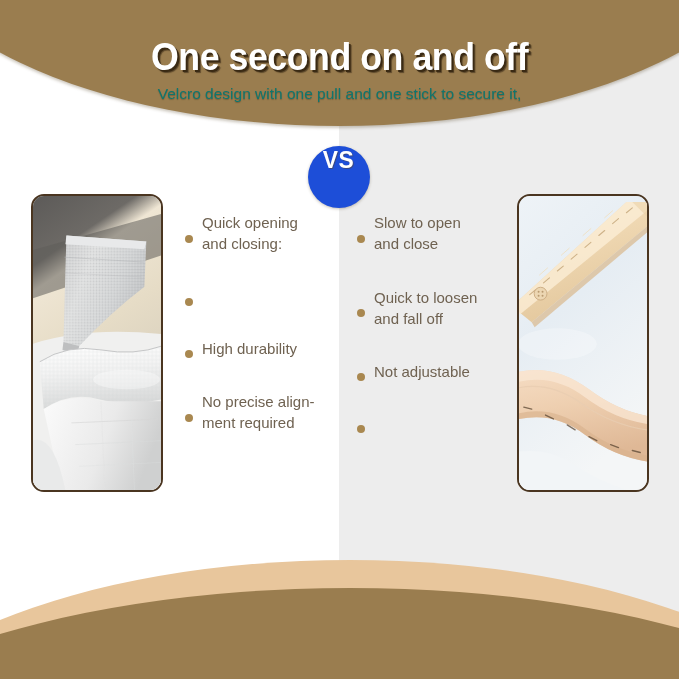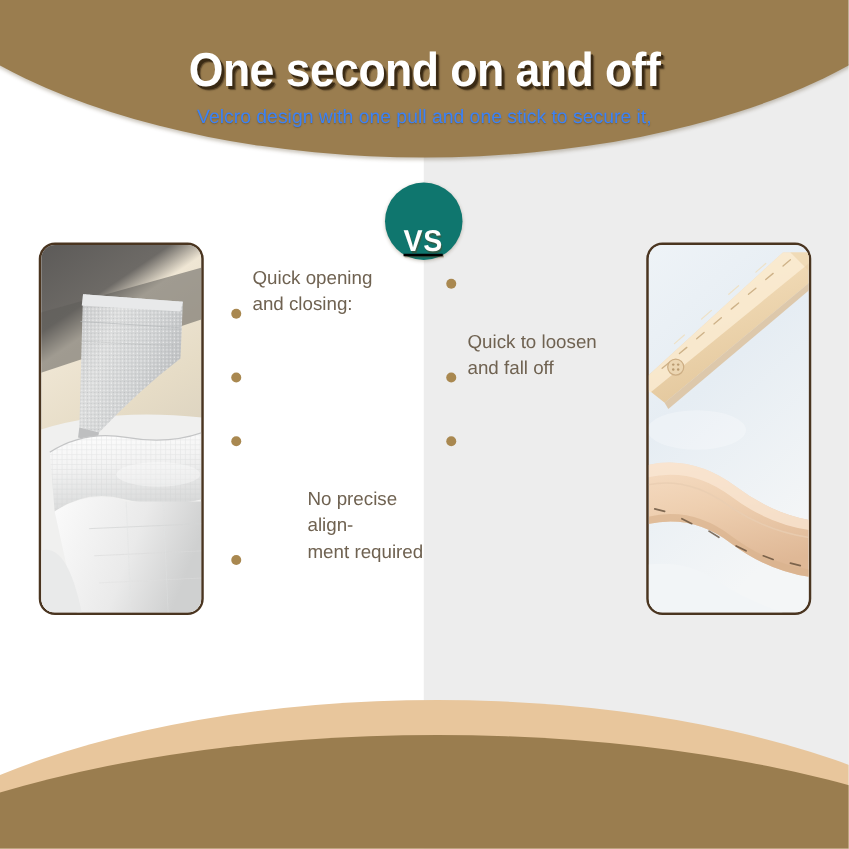--- a/index.html
+++ b/index.html
@@ -33,39 +33,38 @@
     color:#ffffff;
     font-size:38px;
     font-weight:bold;
     letter-spacing:-0.5px;
     line-height:1.05;
     white-space:nowrap;
     transform:scaleX(.94);
     text-shadow:2px 2px 0 #3a2a14, 3px 3px 1px rgba(40,28,12,.55);
   }
   .subtitle{
-    color:#3b82f6;
+    color:#0f766e;
     font-size:15.5px;
     line-height:1.42;
     text-align:right;
     white-space:nowrap;
     margin-top:5px;
     text-shadow:0 1px 1px rgba(60,44,20,.35);
   }
   .subtitle div{display:block;}
 
   
   .vs-badge{
     position:absolute;left:308px;top:146px;
     width:62px;height:62px;border-radius:50%;
-    background:#0f766e;
-    display:flex;align-items:flex-end;justify-content:center;
+    background:#1d4ed8;
+    display:flex;align-items:flex-start;justify-content:center;
     box-shadow:0 1px 3px rgba(70,52,24,.30);
     z-index:6;
-    text-decoration:underline;
   }
   .vs-badge span{
     color:#fff;font-size:24px;font-weight:bold;letter-spacing:.5px;
     transform:scaleX(.95);
     text-shadow:1px 1px 0 rgba(90,66,30,.45);
   }
 
   
   .photo{
     position:absolute;top:194px;width:132px;height:298px;
@@ -74,24 +73,24 @@
   }
   .photo.left{left:31px;}
   .photo.right{left:517px;}
   .photo svg{display:block;width:100%;height:100%;}
 
   
   .col{position:absolute;top:212px;width:158px;}
   .col.left{left:185px;}
   .col.right{left:357px;}
   .bullet-row{
-    display:flex;align-items:flex-end;
+    display:flex;align-items:center;
     margin-bottom:32px;
   }
-  .bullet-row:last-child{margin-bottom:0;gap:44px;}
+  .bullet-row:last-child{margin-bottom:0;}
   .dot{
     width:8px;height:8px;border-radius:50%;
     background:#a98850;flex:0 0 auto;
     margin-top:11px;margin-right:9px;
   }
   .bullet-text{
     color:#6f6251;
     font-size:15px;
     line-height:1.42;
     white-space:pre-line;
@@ -265,38 +264,45 @@
     <div class="bullet-row">
       <span class="dot"></span>
       <span class="bullet-text">Quick opening
 and closing:</span>
     </div>
     <div class="bullet-row">
       <span class="dot"></span>
     </div>
     <div class="bullet-row">
       <span class="dot"></span>
+      <span class="bullet-text">High durability</span>
     </div>
     <div class="bullet-row">
       <span class="dot"></span>
       <span class="bullet-text">No precise align-
 ment required</span>
     </div>
   </div>
 
   <div class="col right">
     <div class="bullet-row">
       <span class="dot"></span>
+      <span class="bullet-text">Slow to open
+and close</span>
     </div>
     <div class="bullet-row">
       <span class="dot"></span>
       <span class="bullet-text">Quick to loosen
 and fall off</span>
     </div>
     <div class="bullet-row">
       <span class="dot"></span>
+      <span class="bullet-text">Not adjustable</span>
+    </div>
+    <div class="bullet-row">
+      <span class="dot"></span>
     </div>
   </div>
 
   <div class="bottom-light"></div>
   <div class="bottom-dark"></div>
 
 </div>
 
 </body></html>

